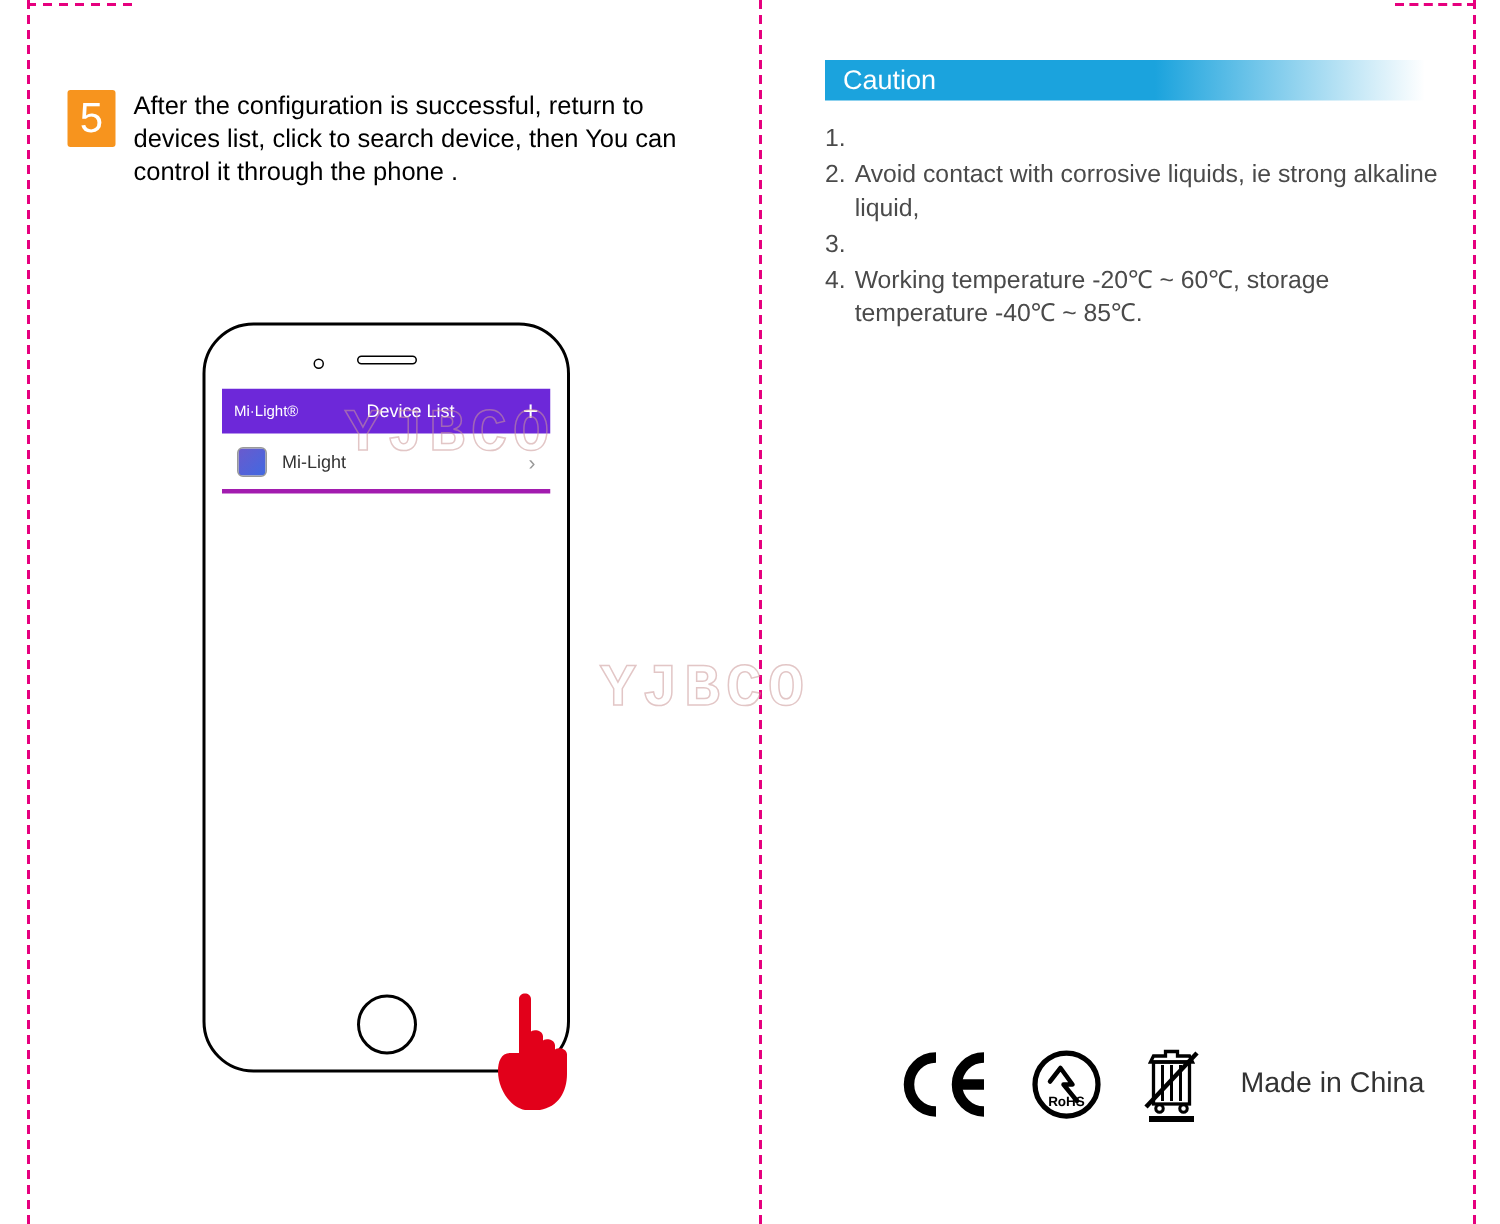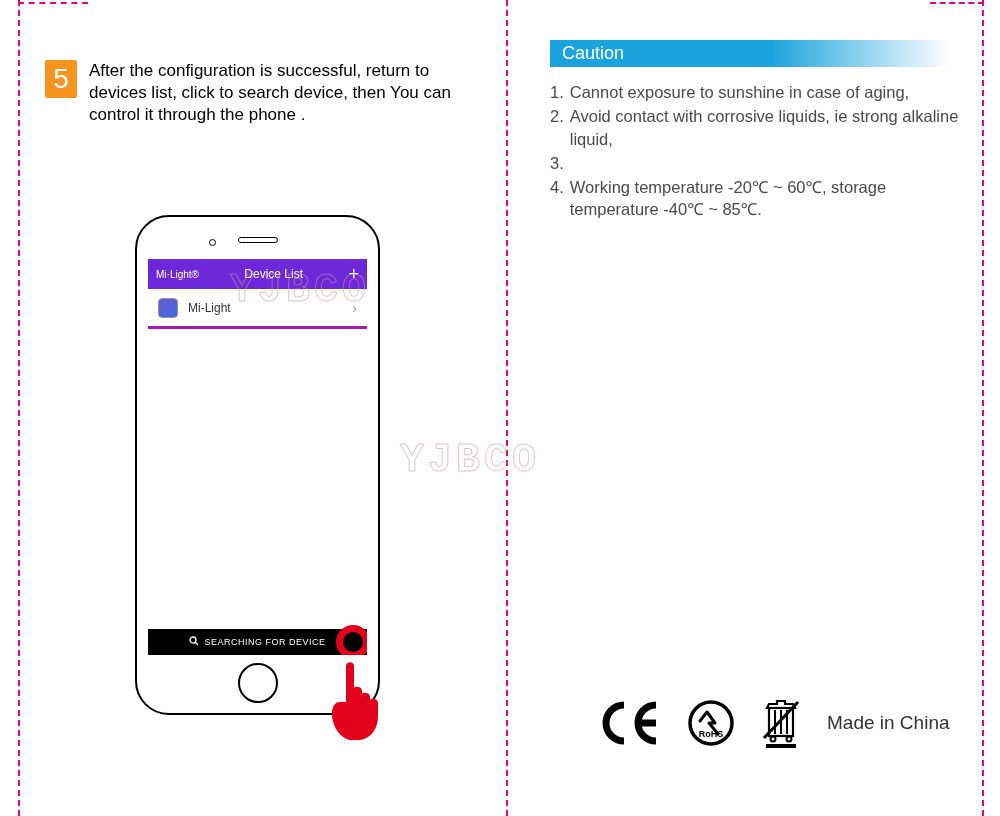--- a/index.html
+++ b/index.html
@@ -79,47 +79,36 @@
           <span style="font-size:10px;">Mi·Light®</span>
           <span class="nav-title">Device List</span>
           <span class="nav-plus">+</span>
         </div>
         <div class="device-row">
           <div class="device-icon"></div>
           <span>Mi-Light</span>
           <span class="chev">›</span>
         </div>
         <div class="screen-fill"></div>
-        <div class="search-bar">
-          <span>
-            <svg width="10" height="10" viewBox="0 0 10 10">
-                <circle cx="4" cy="4" r="3" stroke="#fff" stroke-width="1.3" fill="none"></circle>
-                <line x1="6.3" y1="6.3" x2="9" y2="9" stroke="#fff" stroke-width="1.3"></line>
-              </svg>
-          </span>
-          <span>SEARCHING FOR DEVICE</span>
-          <div class="touch-circle"></div>
-        </div>
       </div>
       <div class="home-btn"></div>
     </div>
   </div>
 
   <div class="hand">
     <svg width="70" height="90" viewBox="0 0 70 90">
       <path d="M22 8 C22 3 30 3 30 8 L30 30 C30 28 38 28 38 33 L38 36 C38 34 46 34 46 39 L46 42 C46 40 54 40 54 45 L54 58 C54 70 48 80 36 82 L26 82 C16 80 8 68 8 56 C8 50 10 44 16 44 L22 44 Z" fill="#e2001a"></path>
     </svg>
   </div>
 
   <div class="right-col">
     <div class="caution-hdr">Caution</div>
     <div class="caution-list">
       <div class="item">
           <span class="num">1.</span>
-          <span>Cannot exposure to sunshine in case of aging,</span>
         </div>
       <div class="item">
           <span class="num">2.</span>
           <span>Avoid contact with corrosive liquids, ie strong alkaline liquid,</span>
         </div>
       <div class="item">
           <span class="num">3.</span>
         </div>
       <div class="item">
           <span class="num">4.</span>

